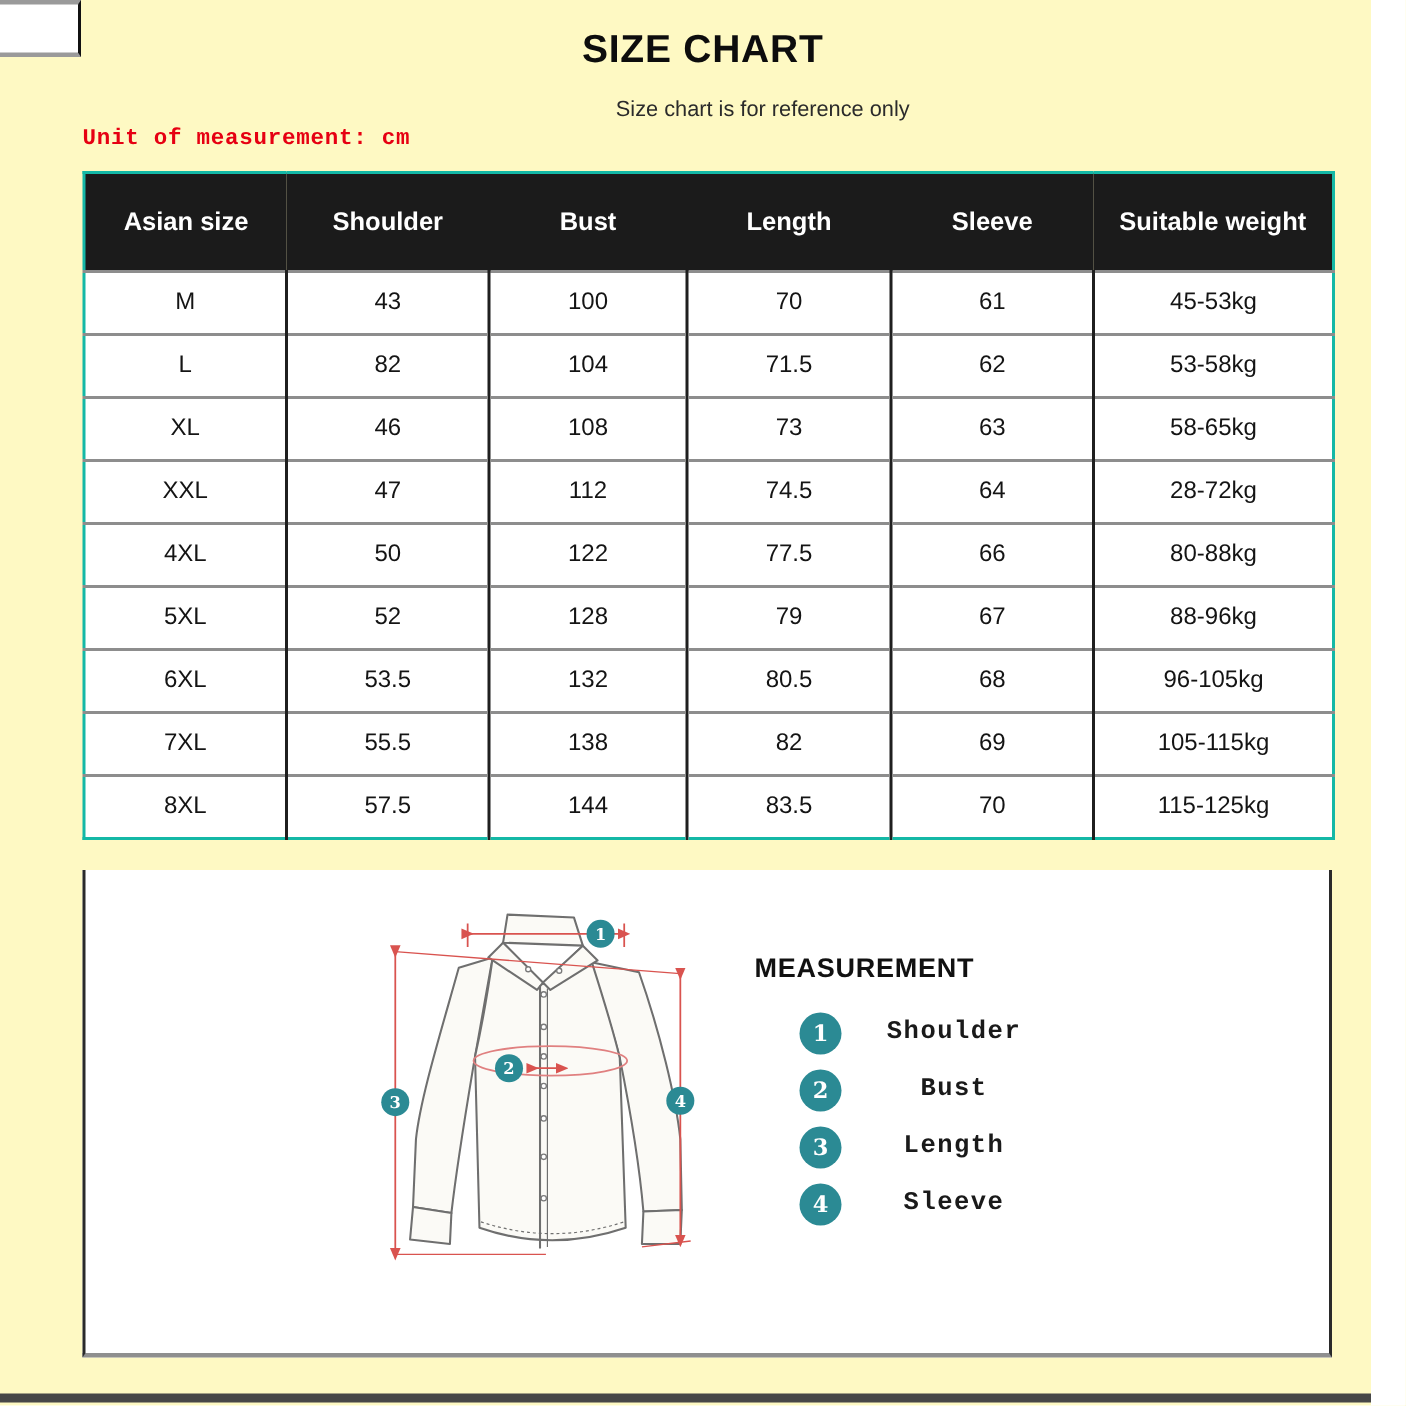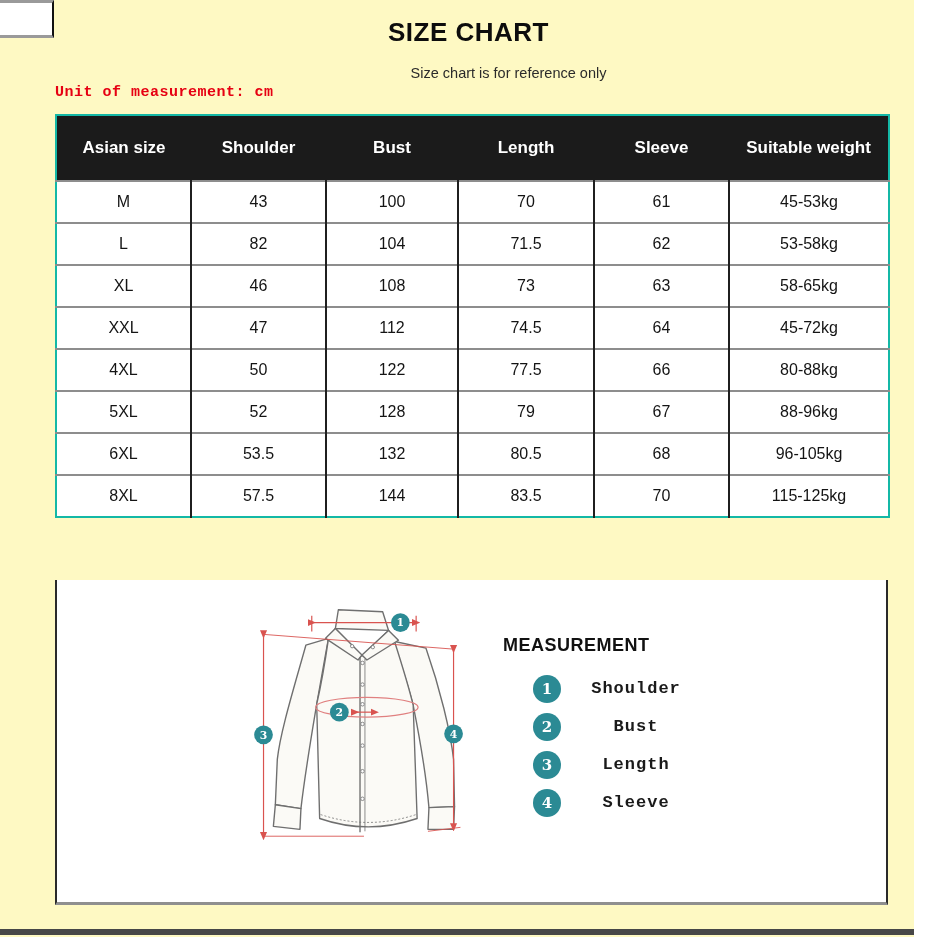--- a/index.html
+++ b/index.html
@@ -97,21 +97,21 @@
           <td>73</td>
           <td>63</td>
           <td>58-65kg</td>
         </tr>
         <tr>
           <td>XXL</td>
           <td>47</td>
           <td>112</td>
           <td>74.5</td>
           <td>64</td>
-          <td>45-72kg</td>
+          <td>28-72kg</td>
         </tr>
         <tr>
           <td>4XL</td>
           <td>50</td>
           <td>122</td>
           <td>77.5</td>
           <td>66</td>
           <td>80-88kg</td>
         </tr>
         <tr>
@@ -122,20 +122,28 @@
           <td>67</td>
           <td>88-96kg</td>
         </tr>
         <tr>
           <td>6XL</td>
           <td>53.5</td>
           <td>132</td>
           <td>80.5</td>
           <td>68</td>
           <td>96-105kg</td>
+        </tr>
+        <tr>
+          <td>7XL</td>
+          <td>55.5</td>
+          <td>138</td>
+          <td>82</td>
+          <td>69</td>
+          <td>105-115kg</td>
         </tr>
         <tr>
           <td>8XL</td>
           <td>57.5</td>
           <td>144</td>
           <td>83.5</td>
           <td>70</td>
           <td>115-125kg</td>
         </tr>
       </tbody>

